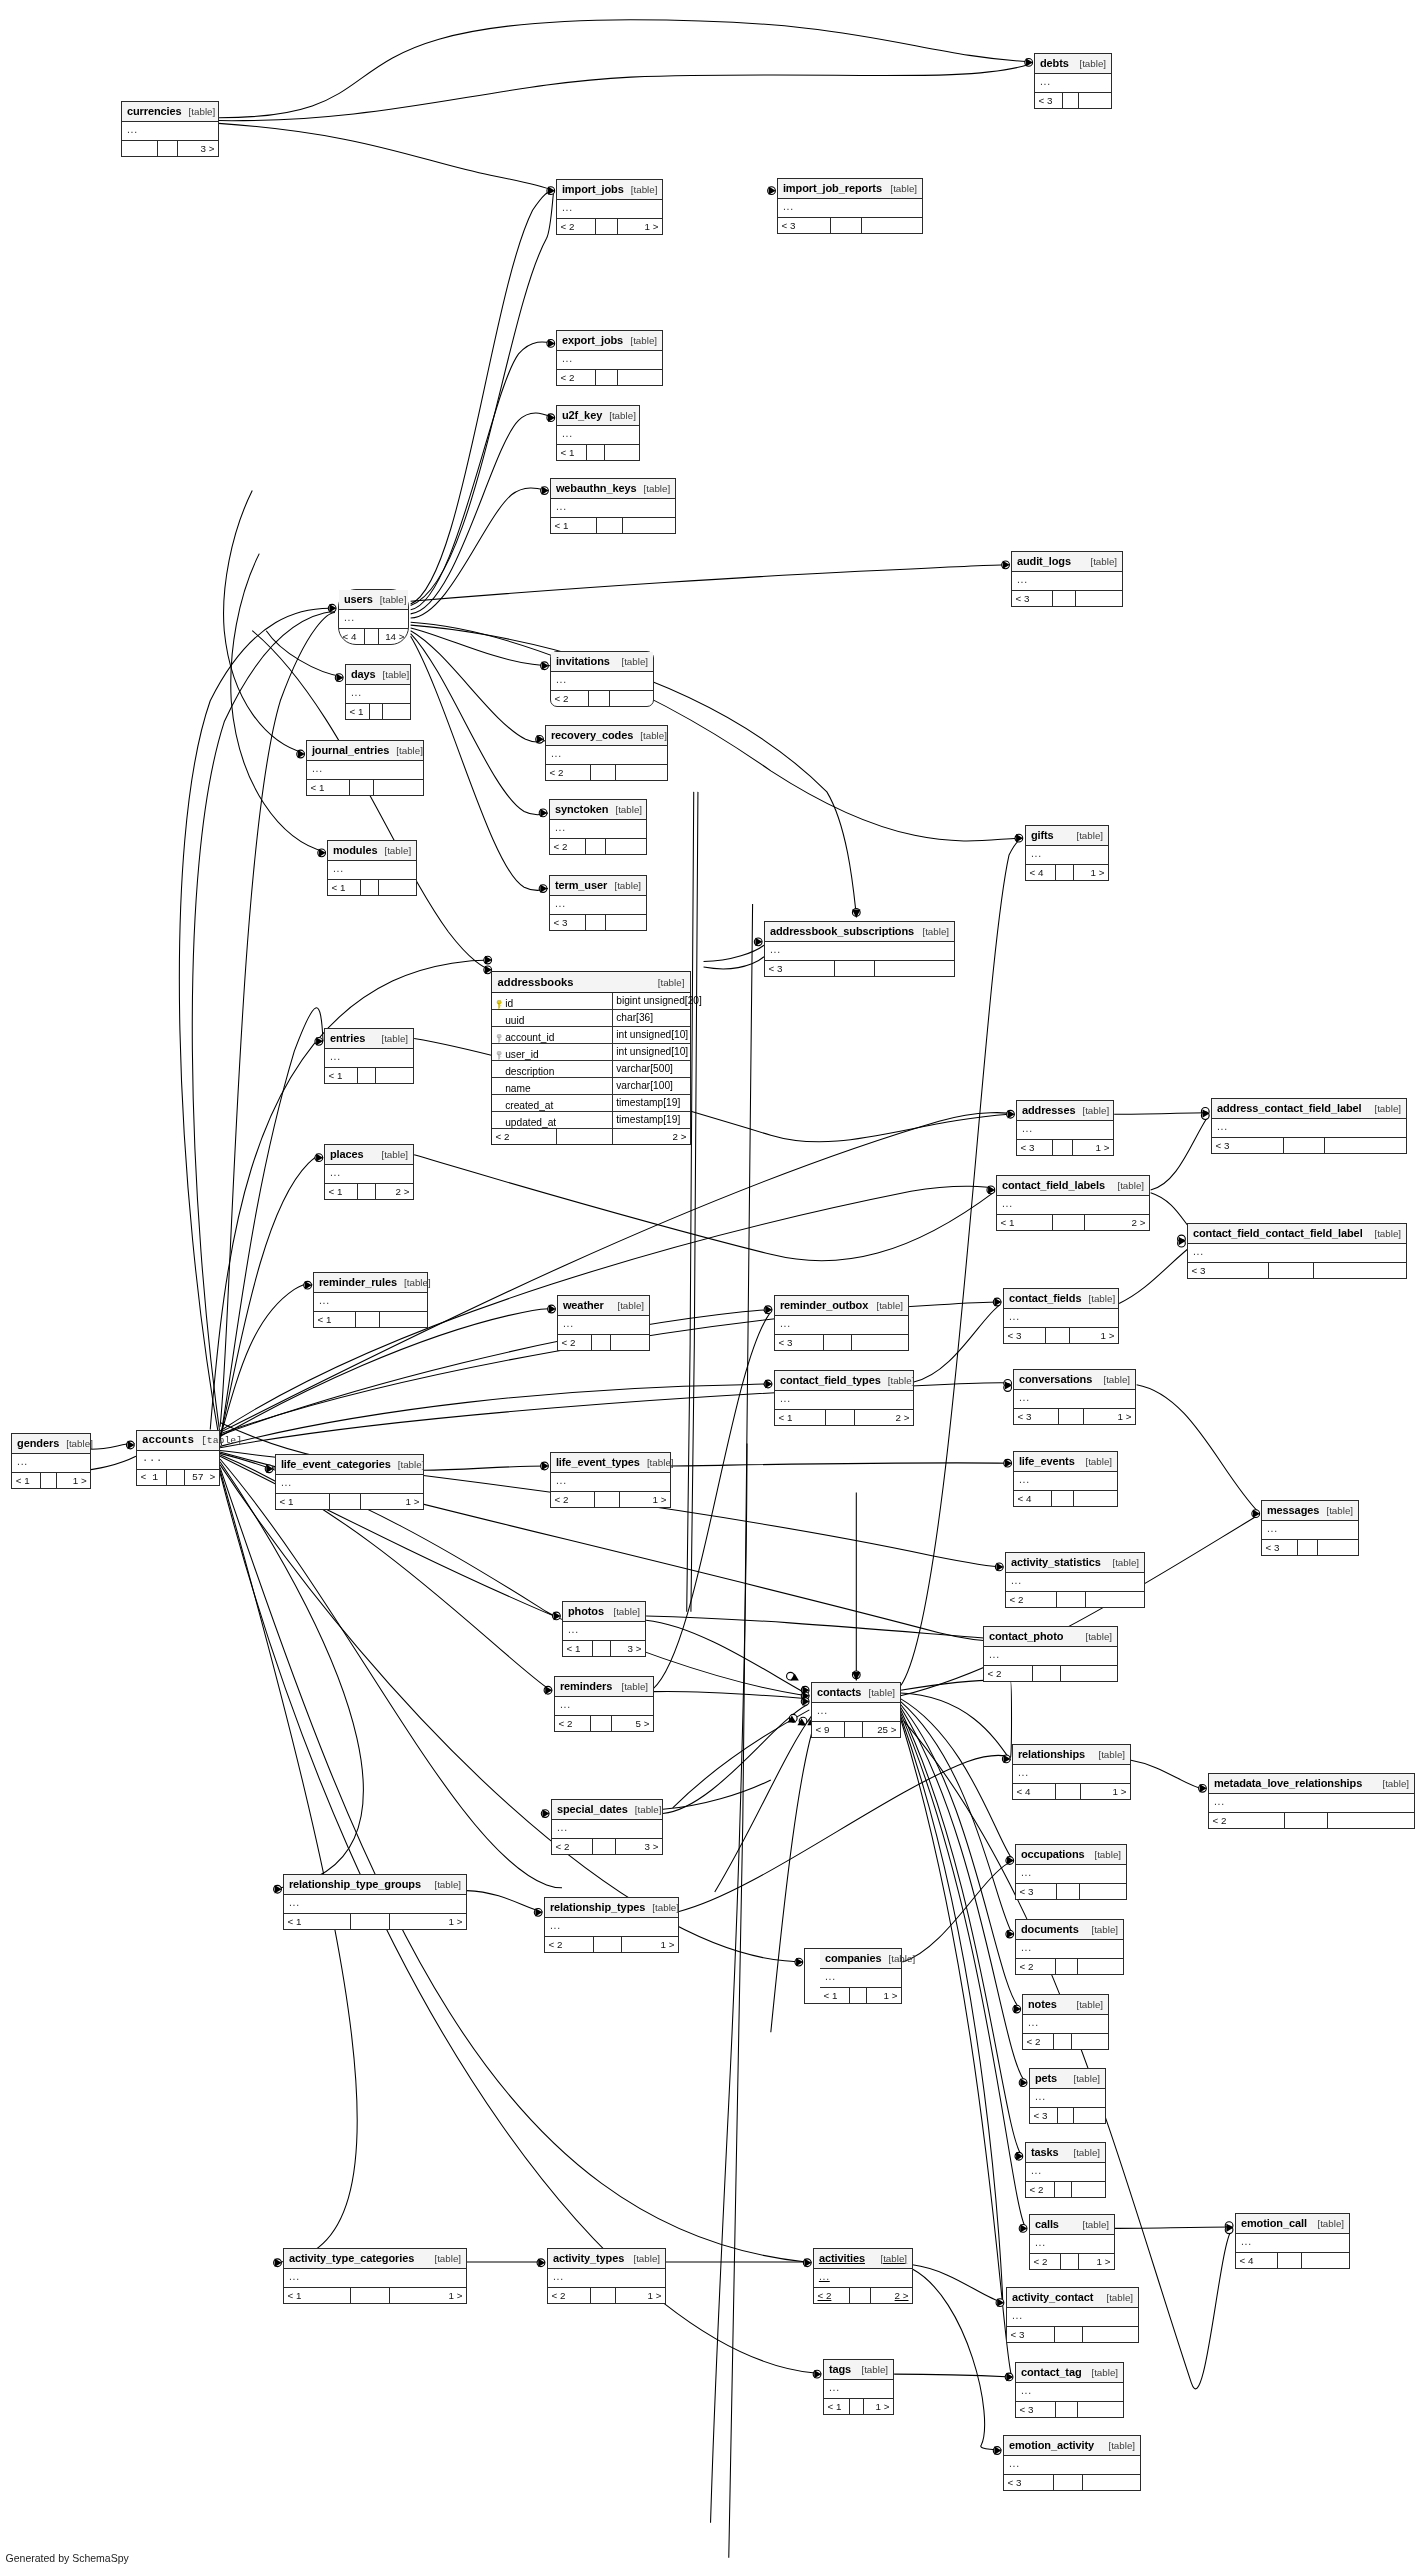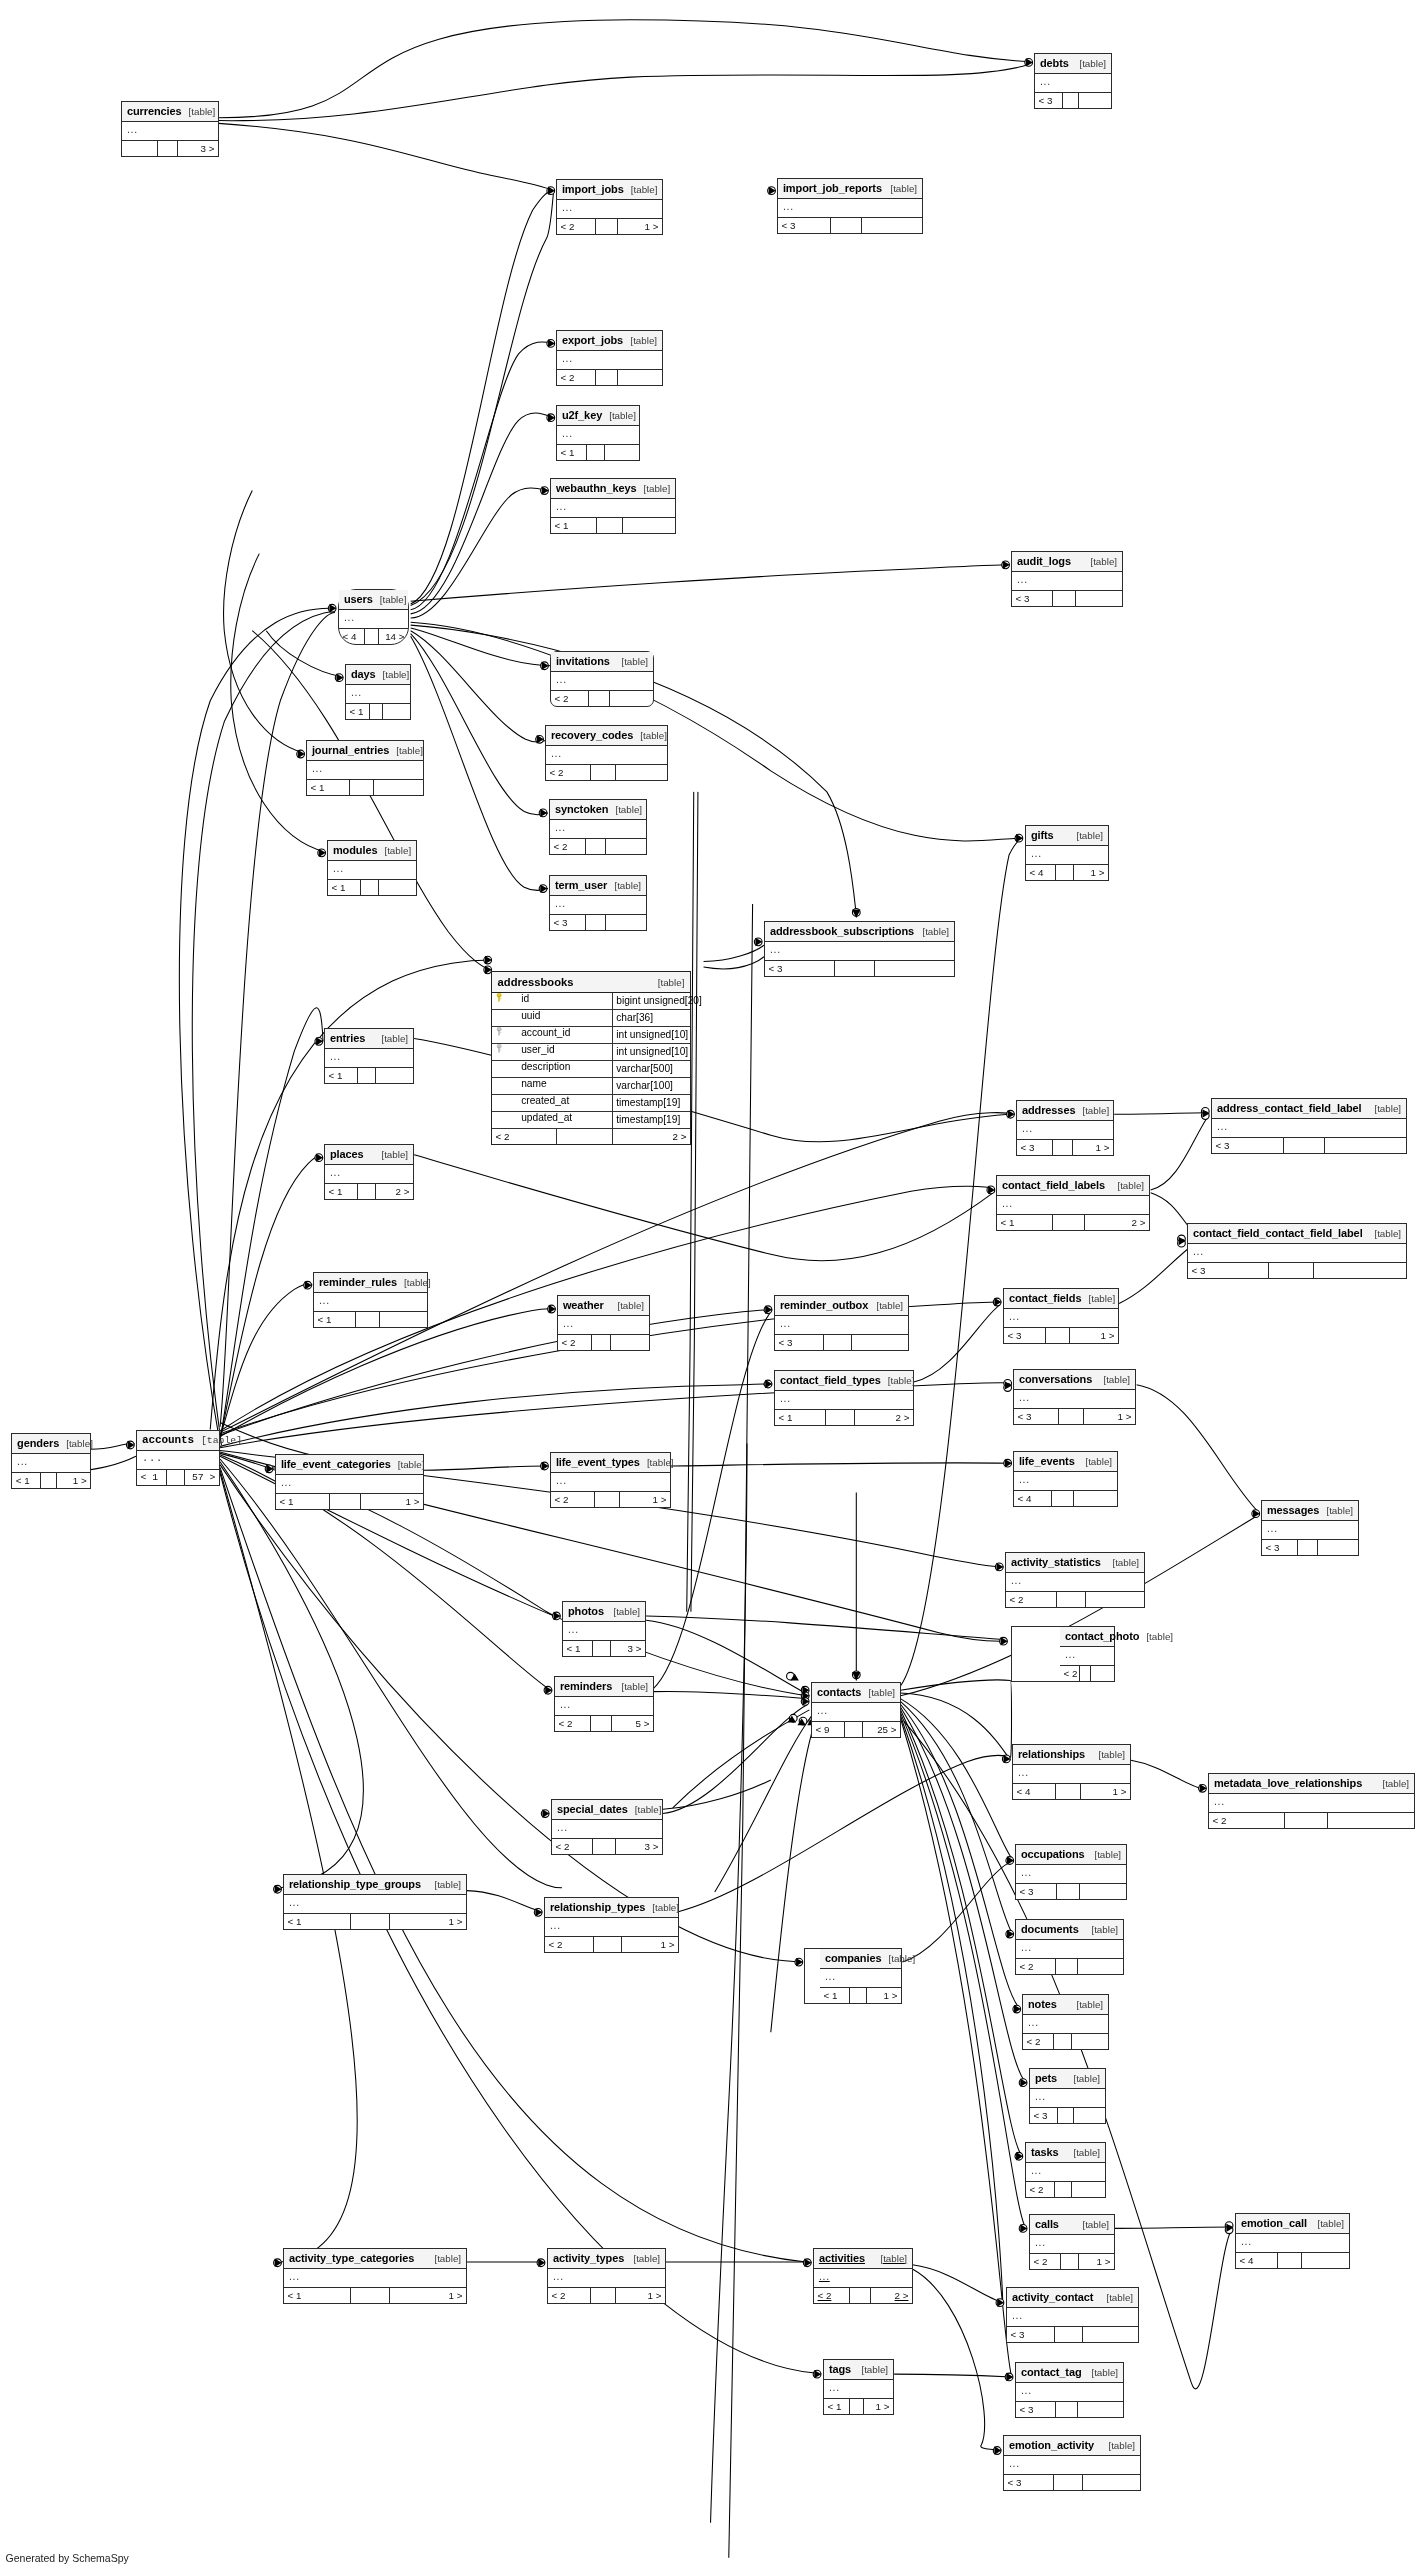--- a/index.html
+++ b/index.html
@@ -118,22 +118,22 @@
   }
   .table-detail .drow {
     display: flex;
     border-bottom: 0.9px solid #333;
     height: 16px;
     align-items: center;
   }
   .table-detail .dcol-name {
     flex: 0 0 61%;
     display: flex;
-    align-items: flex-start;
-    gap: 18px;
+    align-items: flex-end;
+    gap: 2px;
     border-right: 0.9px solid #333;
     height: 100%;
     box-sizing: border-box;
     padding-left: 3.5px;
     font-size: 10.2px;
   }
   .table-detail .dcol-type {
     flex: 1 1 auto;
     padding-left: 3.5px;
     font-size: 10.2px;
@@ -1001,21 +1001,21 @@
         <span class="tname">activity_statistics</span>
         <span class="ttag">[table]</span>
       </div>
       <div class="tbody">...</div>
       <div class="tfoot">
         <div class="fc-in">&lt; 2</div>
         <div class="fc-mid"></div>
         <div class="fc-out"></div>
       </div>
     </div>
-    <div class="table-node" id="node-contact_photo" style="left: 1011px; top: 1626px; width: 104px; padding-left: 48px;">
+    <div class="table-node" id="node-contact_photo" style="left: 983px; top: 1626px; width: 135px;">
       <div class="thead">
         <span class="tname">contact_photo</span>
         <span class="ttag">[table]</span>
       </div>
       <div class="tbody">...</div>
       <div class="tfoot">
         <div class="fc-in">&lt; 2</div>
         <div class="fc-mid"></div>
         <div class="fc-out"></div>
       </div>

